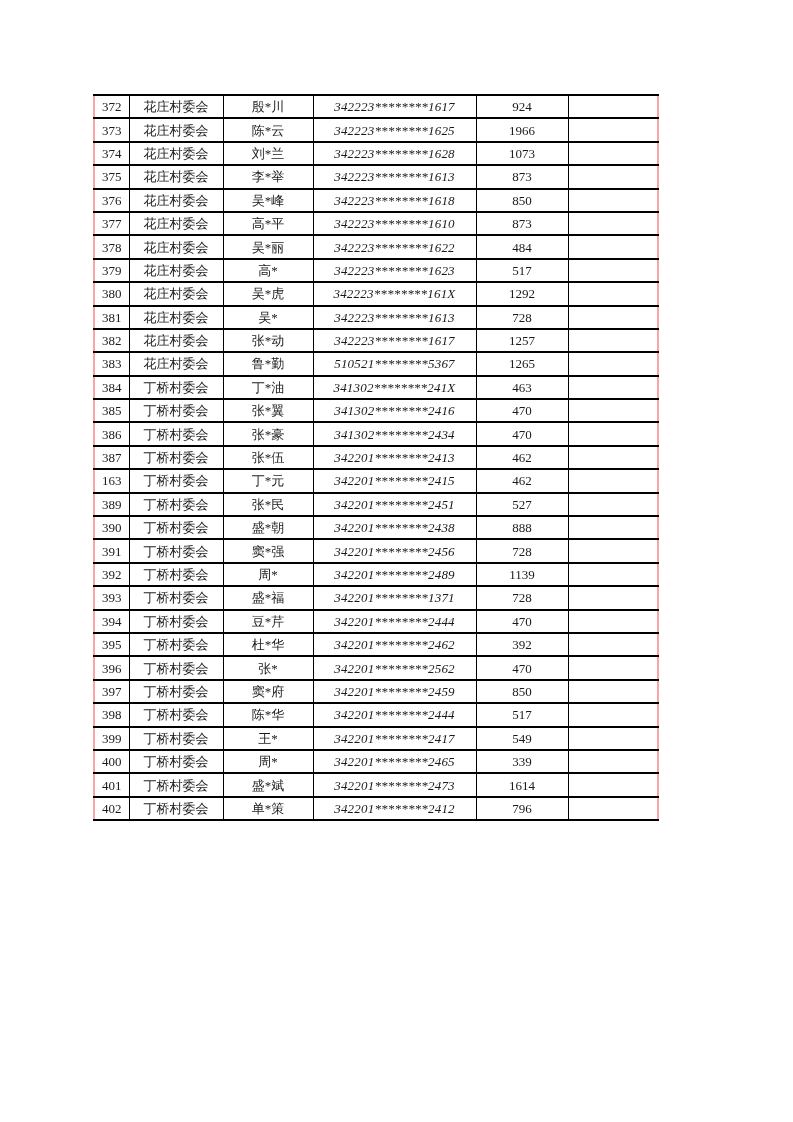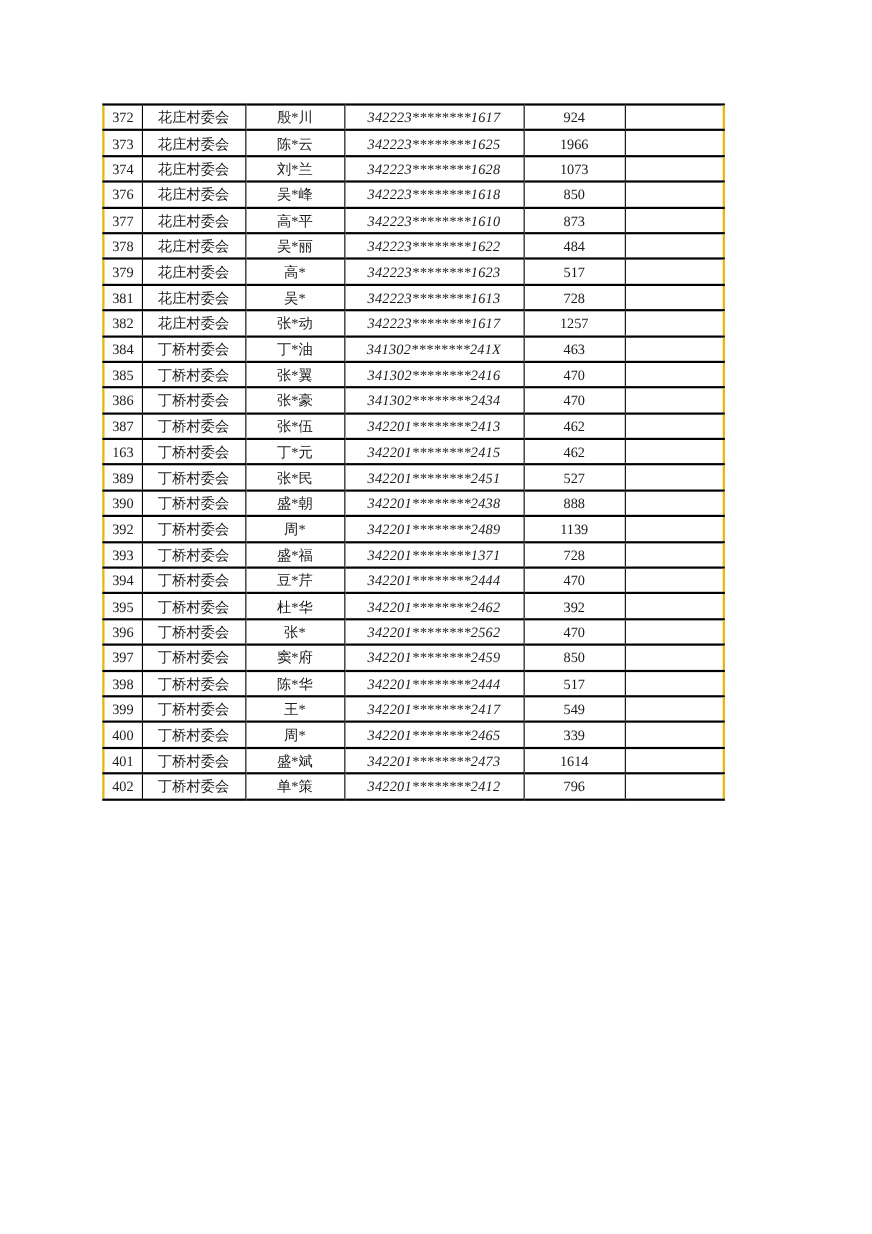--- a/index.html
+++ b/index.html
@@ -16,21 +16,21 @@
     inset: 0;
     background: #ffffff;
   }
   table.roster {
     position: absolute;
     left: 93px;
     top: 94px;
     width: 564px;
     border-collapse: collapse;
     table-layout: fixed;
-    border: 2px solid #eab308;
+    border: 2px solid #fca5a5;
   }
   table.roster td {
     border: 1px solid #000000;
     border-top-width: 2px;
     border-bottom-width: 2px;
     height: 23.4px;
     padding: 0 2px;
     text-align: center;
     vertical-align: middle;
     font-size: 13px;
@@ -77,20 +77,28 @@
 
         <tr>
           <td class="c-no">374</td>
           <td class="c-village">花庄村委会</td>
           <td class="c-name">刘*兰</td>
           <td class="c-id">342223********1628</td>
           <td class="c-amount">1073</td>
           <td class="c-remark"></td>
         </tr>
 
+        <tr>
+          <td class="c-no">375</td>
+          <td class="c-village">花庄村委会</td>
+          <td class="c-name">李*举</td>
+          <td class="c-id">342223********1613</td>
+          <td class="c-amount">873</td>
+          <td class="c-remark"></td>
+        </tr>
 
         <tr>
           <td class="c-no">376</td>
           <td class="c-village">花庄村委会</td>
           <td class="c-name">吴*峰</td>
           <td class="c-id">342223********1618</td>
           <td class="c-amount">850</td>
           <td class="c-remark"></td>
         </tr>
 
@@ -114,39 +122,55 @@
 
         <tr>
           <td class="c-no">379</td>
           <td class="c-village">花庄村委会</td>
           <td class="c-name">高*</td>
           <td class="c-id">342223********1623</td>
           <td class="c-amount">517</td>
           <td class="c-remark"></td>
         </tr>
 
+        <tr>
+          <td class="c-no">380</td>
+          <td class="c-village">花庄村委会</td>
+          <td class="c-name">吴*虎</td>
+          <td class="c-id">342223********161X</td>
+          <td class="c-amount">1292</td>
+          <td class="c-remark"></td>
+        </tr>
 
         <tr>
           <td class="c-no">381</td>
           <td class="c-village">花庄村委会</td>
           <td class="c-name">吴*</td>
           <td class="c-id">342223********1613</td>
           <td class="c-amount">728</td>
           <td class="c-remark"></td>
         </tr>
 
         <tr>
           <td class="c-no">382</td>
           <td class="c-village">花庄村委会</td>
           <td class="c-name">张*动</td>
           <td class="c-id">342223********1617</td>
           <td class="c-amount">1257</td>
           <td class="c-remark"></td>
         </tr>
 
+        <tr>
+          <td class="c-no">383</td>
+          <td class="c-village">花庄村委会</td>
+          <td class="c-name">鲁*勤</td>
+          <td class="c-id">510521********5367</td>
+          <td class="c-amount">1265</td>
+          <td class="c-remark"></td>
+        </tr>
 
         <tr>
           <td class="c-no">384</td>
           <td class="c-village">丁桥村委会</td>
           <td class="c-name">丁*油</td>
           <td class="c-id">341302********241X</td>
           <td class="c-amount">463</td>
           <td class="c-remark"></td>
         </tr>
 
@@ -197,20 +221,28 @@
 
         <tr>
           <td class="c-no">390</td>
           <td class="c-village">丁桥村委会</td>
           <td class="c-name">盛*朝</td>
           <td class="c-id">342201********2438</td>
           <td class="c-amount">888</td>
           <td class="c-remark"></td>
         </tr>
 
+        <tr>
+          <td class="c-no">391</td>
+          <td class="c-village">丁桥村委会</td>
+          <td class="c-name">窦*强</td>
+          <td class="c-id">342201********2456</td>
+          <td class="c-amount">728</td>
+          <td class="c-remark"></td>
+        </tr>
 
         <tr>
           <td class="c-no">392</td>
           <td class="c-village">丁桥村委会</td>
           <td class="c-name">周*</td>
           <td class="c-id">342201********2489</td>
           <td class="c-amount">1139</td>
           <td class="c-remark"></td>
         </tr>
 

